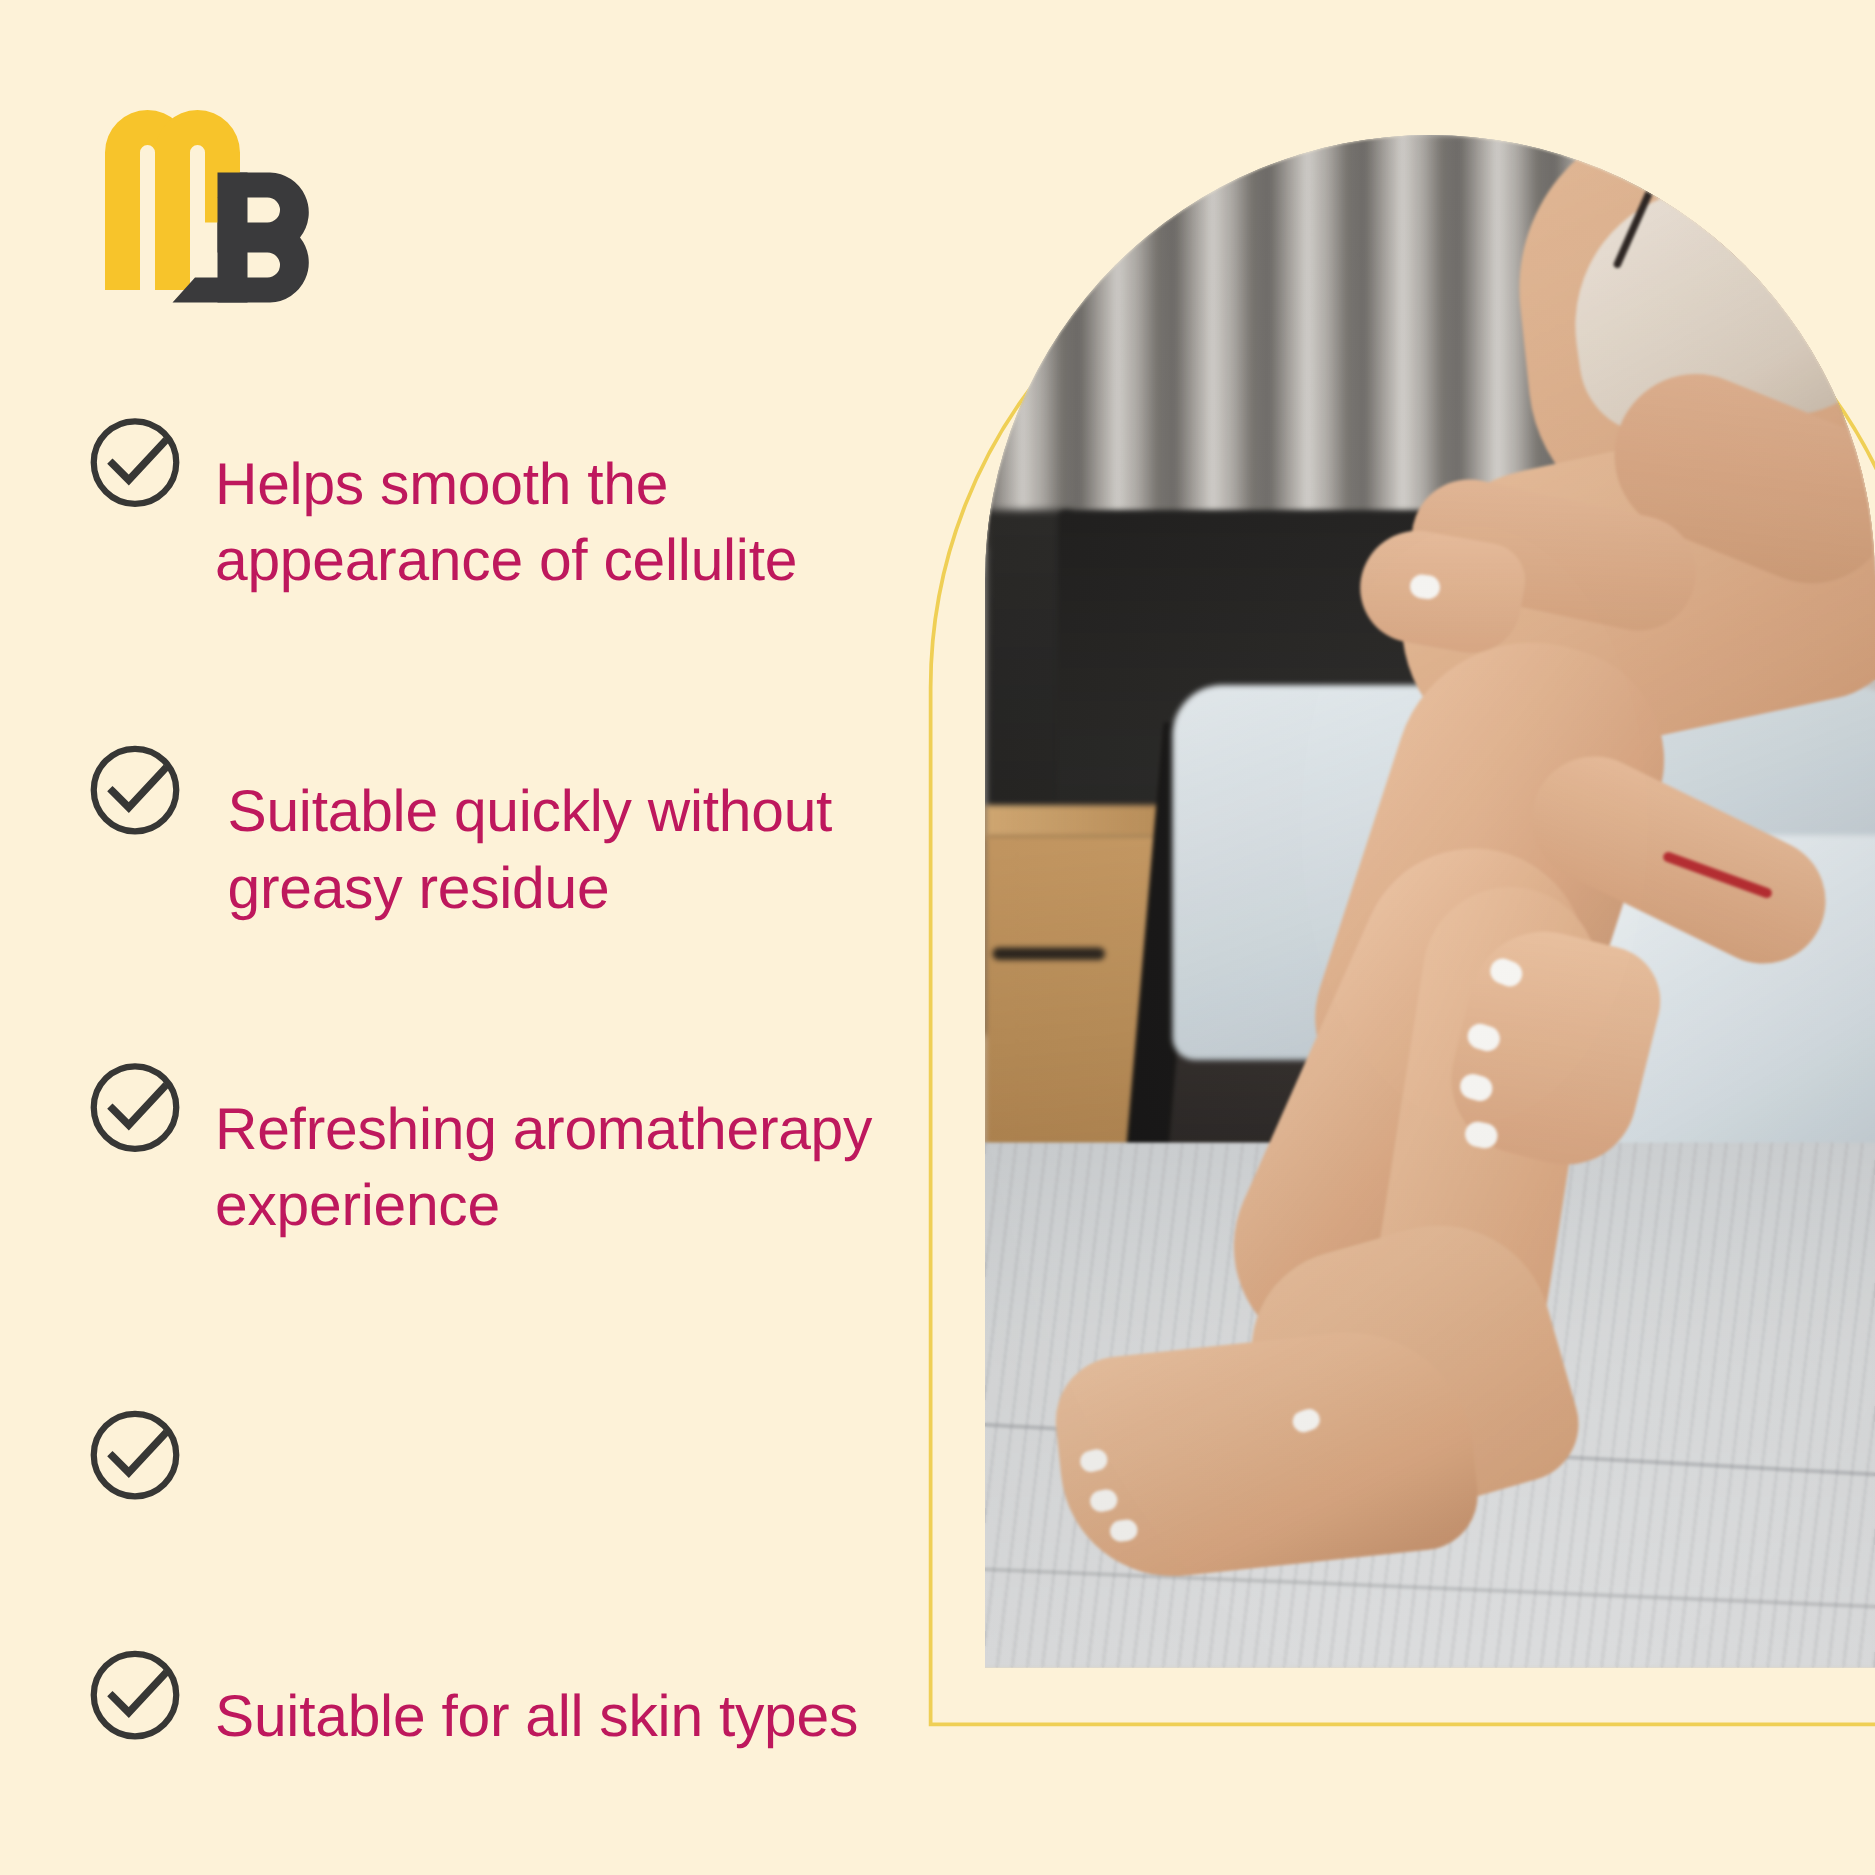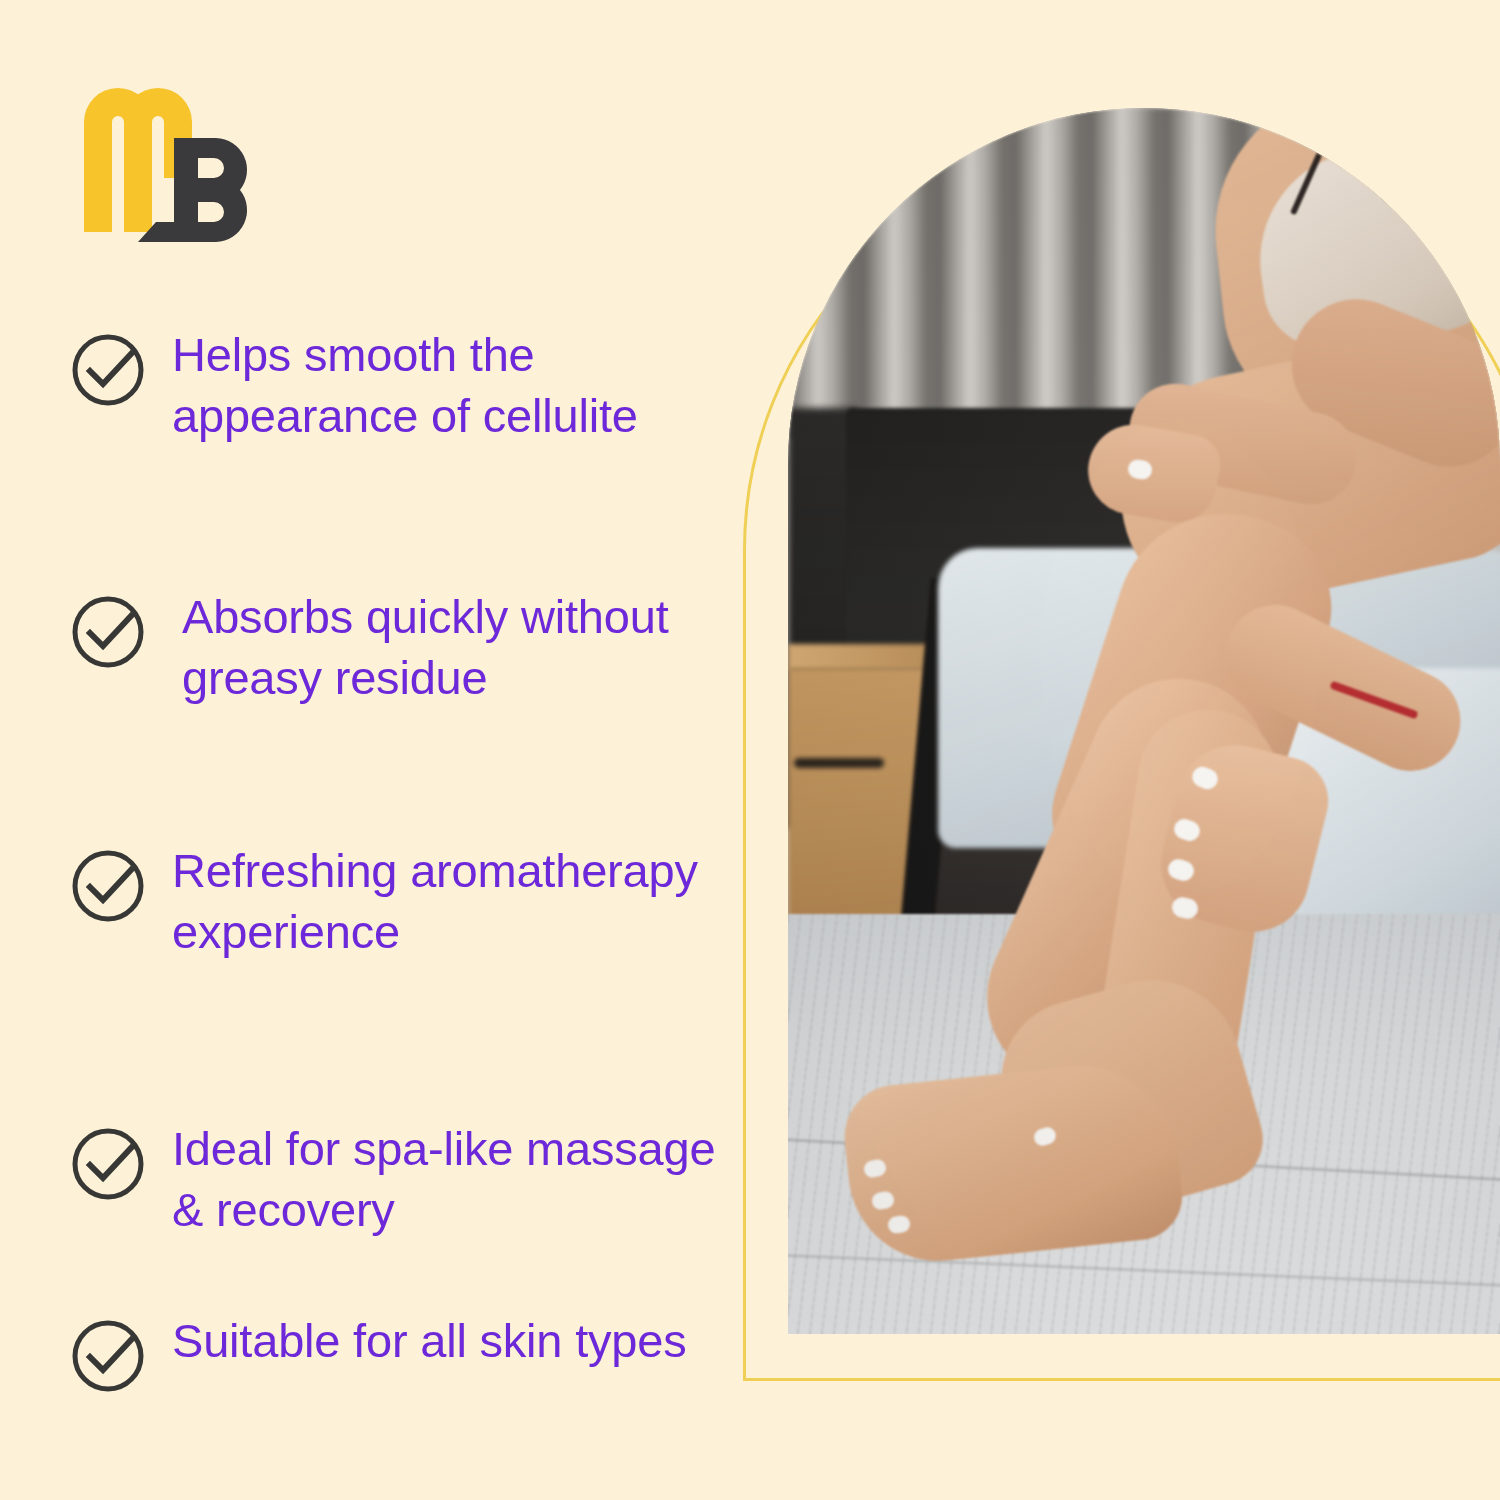--- a/index.html
+++ b/index.html
@@ -61,26 +61,27 @@
 
   .check-icon {
     flex: 0 0 auto;
     width: 76px;
     height: 76px;
     margin-top: 8px;
   }
   .check-icon svg { display: block; width: 100%; height: 100%; }
 
   .benefit-text {
-    color: #6d28d9;
+    color: #be185d;
     font-size: 47px;
     line-height: 1.30;
     font-weight: 400;
     letter-spacing: -0.2px;
     max-width: 580px;
+    margin-top: 32px;
   }
 
   
   .benefit-item.b0 { top: 24px; }
   .benefit-item.b1 { top: 286px; }
   .benefit-item.b1 .benefit-text { padding-left: 10px; }
   .benefit-item.b2 { top: 540px; }
   .benefit-item.b3 { top: 818px; }
   .benefit-item.b3 .benefit-text { max-width: 640px; }
   .benefit-item.b4 { top: 1010px; text-align: right; }
@@ -440,41 +441,40 @@
         <span class="benefit-text">Helps smooth the appearance of cellulite</span>
       </div>
 
       <div class="benefit-item b1">
         <span class="check-icon">
           <svg viewBox="0 0 76 76" xmlns="http://www.w3.org/2000/svg" aria-hidden="true">
             <circle cx="38" cy="38" r="33" fill="none" stroke="#373735" stroke-width="5"></circle>
             <path d="M20 39 L33 52 L61 22" fill="none" stroke="#373735" stroke-width="6" stroke-linecap="square" stroke-linejoin="miter"></path>
           </svg>
         </span>
-        <span class="benefit-text">Absorbs quickly without greasy residue</span>
+        <span class="benefit-text">Suitable quickly without greasy residue</span>
       </div>
 
       <div class="benefit-item b2">
         <span class="check-icon">
           <svg viewBox="0 0 76 76" xmlns="http://www.w3.org/2000/svg" aria-hidden="true">
             <circle cx="38" cy="38" r="33" fill="none" stroke="#373735" stroke-width="5"></circle>
             <path d="M20 39 L33 52 L61 22" fill="none" stroke="#373735" stroke-width="6" stroke-linecap="square" stroke-linejoin="miter"></path>
           </svg>
         </span>
         <span class="benefit-text">Refreshing aromatherapy experience</span>
       </div>
 
       <div class="benefit-item b3">
         <span class="check-icon">
           <svg viewBox="0 0 76 76" xmlns="http://www.w3.org/2000/svg" aria-hidden="true">
             <circle cx="38" cy="38" r="33" fill="none" stroke="#373735" stroke-width="5"></circle>
             <path d="M20 39 L33 52 L61 22" fill="none" stroke="#373735" stroke-width="6" stroke-linecap="square" stroke-linejoin="miter"></path>
           </svg>
         </span>
-        <span class="benefit-text">Ideal for spa-like massage &amp; recovery</span>
       </div>
 
       <div class="benefit-item b4">
         <span class="check-icon">
           <svg viewBox="0 0 76 76" xmlns="http://www.w3.org/2000/svg" aria-hidden="true">
             <circle cx="38" cy="38" r="33" fill="none" stroke="#373735" stroke-width="5"></circle>
             <path d="M20 39 L33 52 L61 22" fill="none" stroke="#373735" stroke-width="6" stroke-linecap="square" stroke-linejoin="miter"></path>
           </svg>
         </span>
         <span class="benefit-text">Suitable for all skin types</span>

